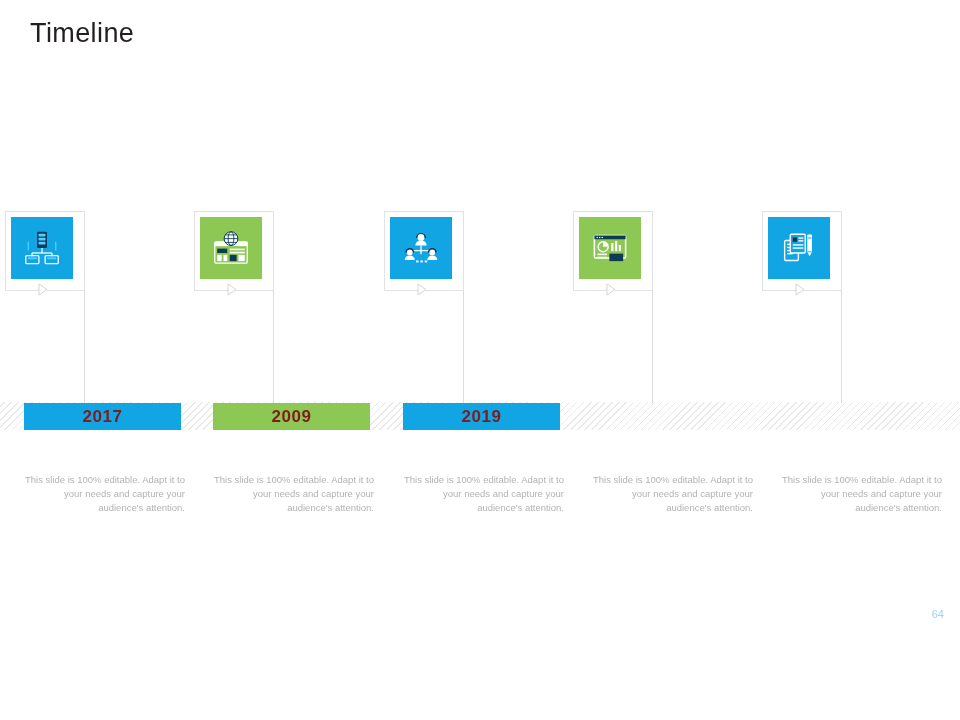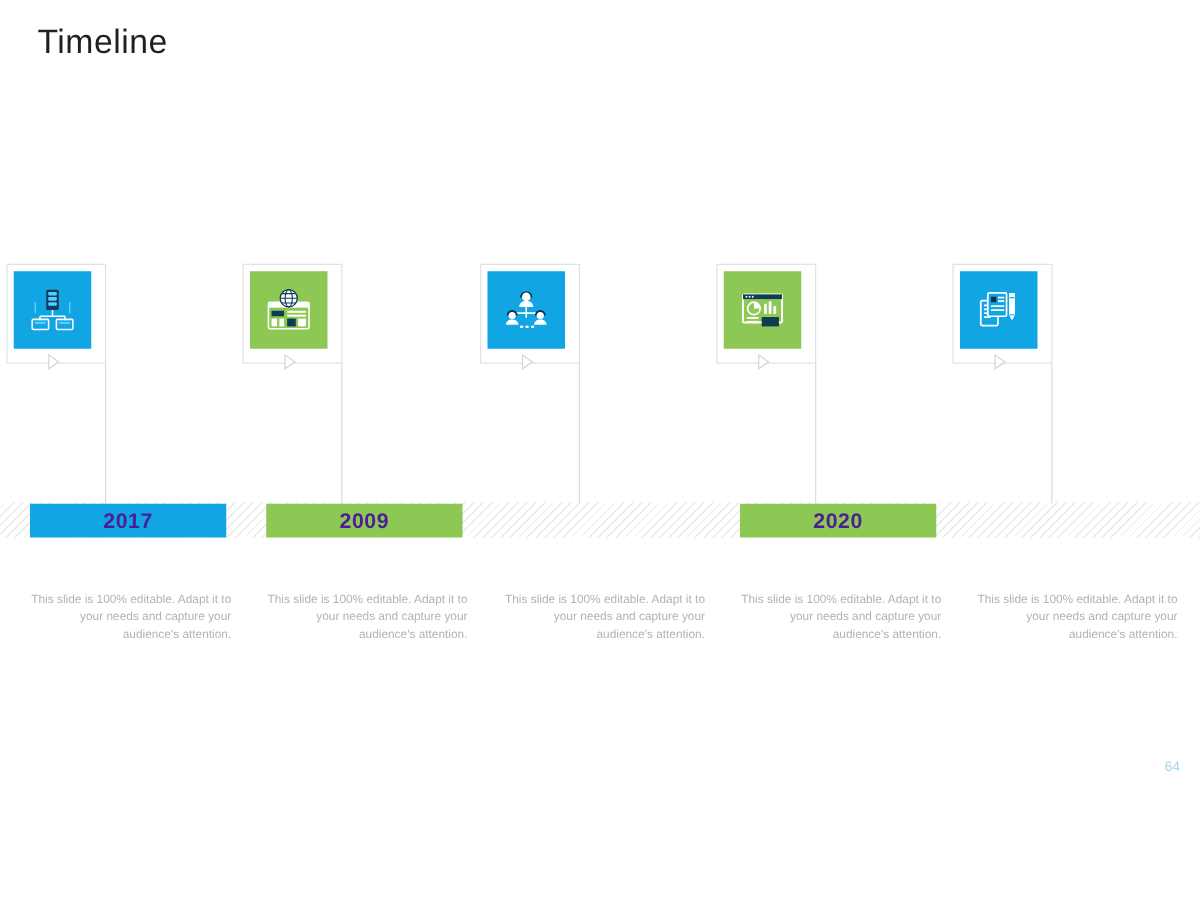--- a/index.html
+++ b/index.html
@@ -110,21 +110,21 @@
   
   .year-bar {
     position: absolute;
     top: 403px;
     left: 24px;
     width: 157px;
     height: 27px;
     display: flex;
     align-items: center;
     justify-content: center;
-    color: #4c1d95;
+    color: #7f1d1d;
     font-size: 17px;
     font-weight: 700;
     letter-spacing: 0.5px;
   }
 
   
   .desc {
     position: absolute;
     top: 473px;
     left: 19px;
@@ -232,20 +232,23 @@
         <rect x="31" y="52" width="4" height="3" fill="#ffffff"></rect>
         <rect x="38" y="52" width="4" height="3" fill="#ffffff"></rect>
       </svg>
     </div>
     <div class="pointer-outline">
       <svg width="10" height="13" viewBox="0 0 10 13" xmlns="http://www.w3.org/2000/svg">
         <path d="M1 1 L9 6.5 L1 12 Z" fill="#ffffff" stroke="#d6d6d6" stroke-width="1"></path>
       </svg>
     </div>
     <div class="stem"></div>
+    <div class="year-bar" style="background:#12A5E4;">
+      <span>2019</span>
+    </div>
     <div class="desc">This slide is 100% editable. Adapt it to your needs and capture your audience's attention.</div>
   </div>
 
   <div class="col" style="left:568px;">
     <div class="icon-frame"></div>
     <div class="icon-tile" style="background:#8DC855;">
       <svg viewBox="0 0 64 64" xmlns="http://www.w3.org/2000/svg">
         <rect x="7" y="12" width="50" height="36" rx="2" fill="none" stroke="#ffffff" stroke-width="2.4"></rect>
         <rect x="7" y="12" width="50" height="6" fill="#0d3b52"></rect>
         <circle cx="11.5" cy="15" r="1.2" fill="#ffffff"></circle>
@@ -260,23 +263,20 @@
         <rect x="12" y="41" width="15" height="2.4" fill="#ffffff"></rect>
         <rect x="12" y="46" width="15" height="2.4" fill="#ffffff"></rect>
       </svg>
     </div>
     <div class="pointer-outline">
       <svg width="10" height="13" viewBox="0 0 10 13" xmlns="http://www.w3.org/2000/svg">
         <path d="M1 1 L9 6.5 L1 12 Z" fill="#ffffff" stroke="#d6d6d6" stroke-width="1"></path>
       </svg>
     </div>
     <div class="stem"></div>
-    <div class="year-bar" style="background:#8DC855;">
-      <span>2020</span>
-    </div>
     <div class="desc">This slide is 100% editable. Adapt it to your needs and capture your audience's attention.</div>
   </div>
 
   <div class="col" style="left:757px;">
     <div class="icon-frame"></div>
     <div class="icon-tile" style="background:#12A5E4;">
       <svg viewBox="0 0 64 64" xmlns="http://www.w3.org/2000/svg">
         <rect x="9" y="20" width="22" height="32" rx="2" fill="none" stroke="#ffffff" stroke-width="2.2"></rect>
         <rect x="13" y="25" width="14" height="2.2" fill="#ffffff"></rect>
         <rect x="13" y="30" width="14" height="2.2" fill="#ffffff"></rect>

